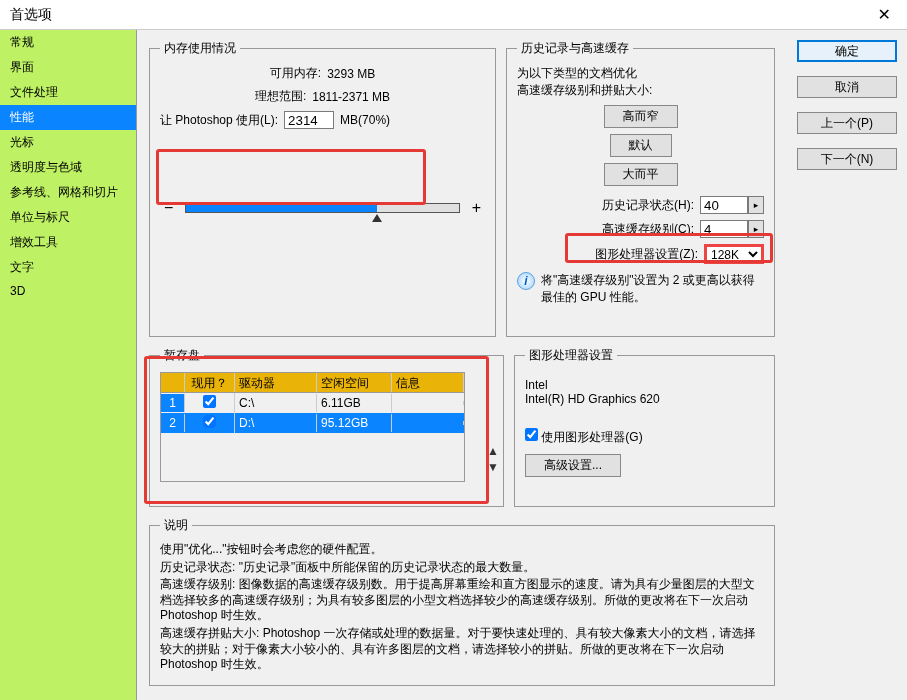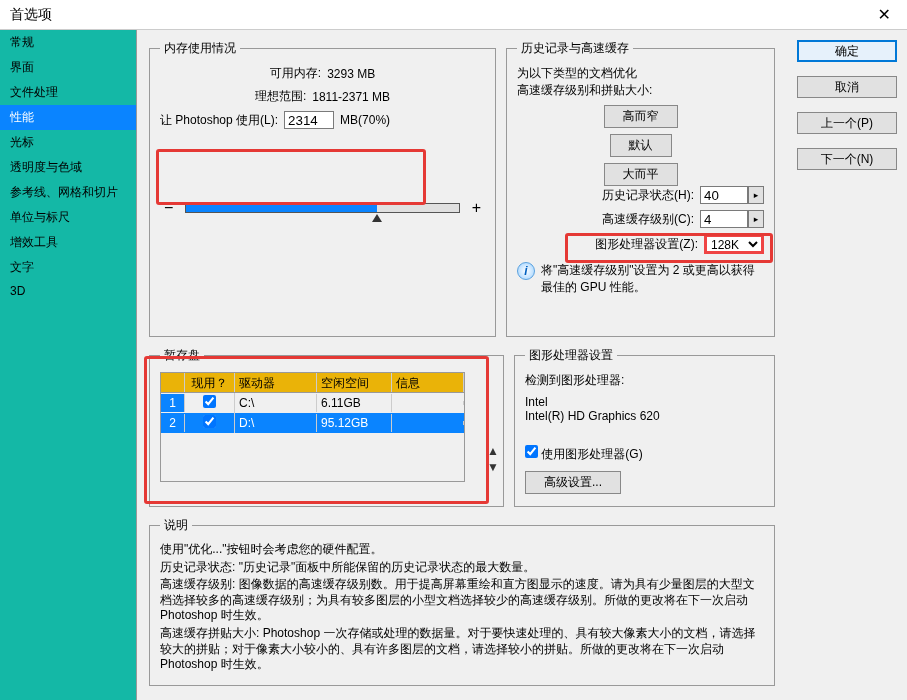--- a/index.html
+++ b/index.html
@@ -22,21 +22,21 @@
   padding: 0 10px;
 }
 .titlebar .title { font-size: 14px; }
 .titlebar .close { font-size: 16px; cursor: pointer; padding: 0 6px; }
 .main {
   display: flex;
   height: 670px;
 }
 .sidebar {
   width: 137px;
-  background: #14b8a6;
+  background: #bef264;
   border-right: 1px solid #999;
 }
 .sidebar-item {
   padding: 4px 10px;
   cursor: pointer;
 }
 .sidebar-item.selected {
   background: #0a84ff;
   color: #fff;
 }
@@ -276,21 +276,21 @@
             <div class="slider-thumb" style="left:68%;"></div>
           </div>
           <span class="slider-plus">+</span>
         </div>
       </fieldset>
 
       <fieldset class="history">
         <legend>历史记录与高速缓存</legend>
         <div style="white-space:pre-line; margin-bottom:6px;">为以下类型的文档优化
 高速缓存级别和拼贴大小:</div>
-        <div style="display:flex; flex-direction:column; align-items:center; gap:6px; ">
+        <div style="display:flex; flex-direction:column; align-items:center; gap:6px; margin-bottom:10px;">
           <button class="btn-small">高而窄</button>
           <button class="btn-small">默认</button>
           <button class="btn-small">大而平</button>
         </div>
         <div class="redbox" style="top:176px; left:58px; width:208px; height:30px;"></div>
         <div class="hist-row">
           <span>历史记录状态(H):</span>
           <div class="spinner">
               <input value="40" style="">
               <span class="spinbtn">▸</span>
@@ -342,21 +342,20 @@
           </div>
         </div>
         <div class="scrollbtns">
           <span>▲</span>
           <span>▼</span>
         </div>
       </fieldset>
 
       <fieldset class="gpu">
         <legend>图形处理器设置</legend>
-        <div>检测到图形处理器:</div>
         <div style="margin-top:6px;">Intel</div>
         <div>Intel(R) HD Graphics 620</div>
         <div style="margin-top:22px;">
           <label>
             <input type="checkbox" checked="" style="">
             <span>使用图形处理器(G)</span>
           </label>
         </div>
         <div style="margin-top:8px;">
           <button class="btn-small">高级设置...</button>

